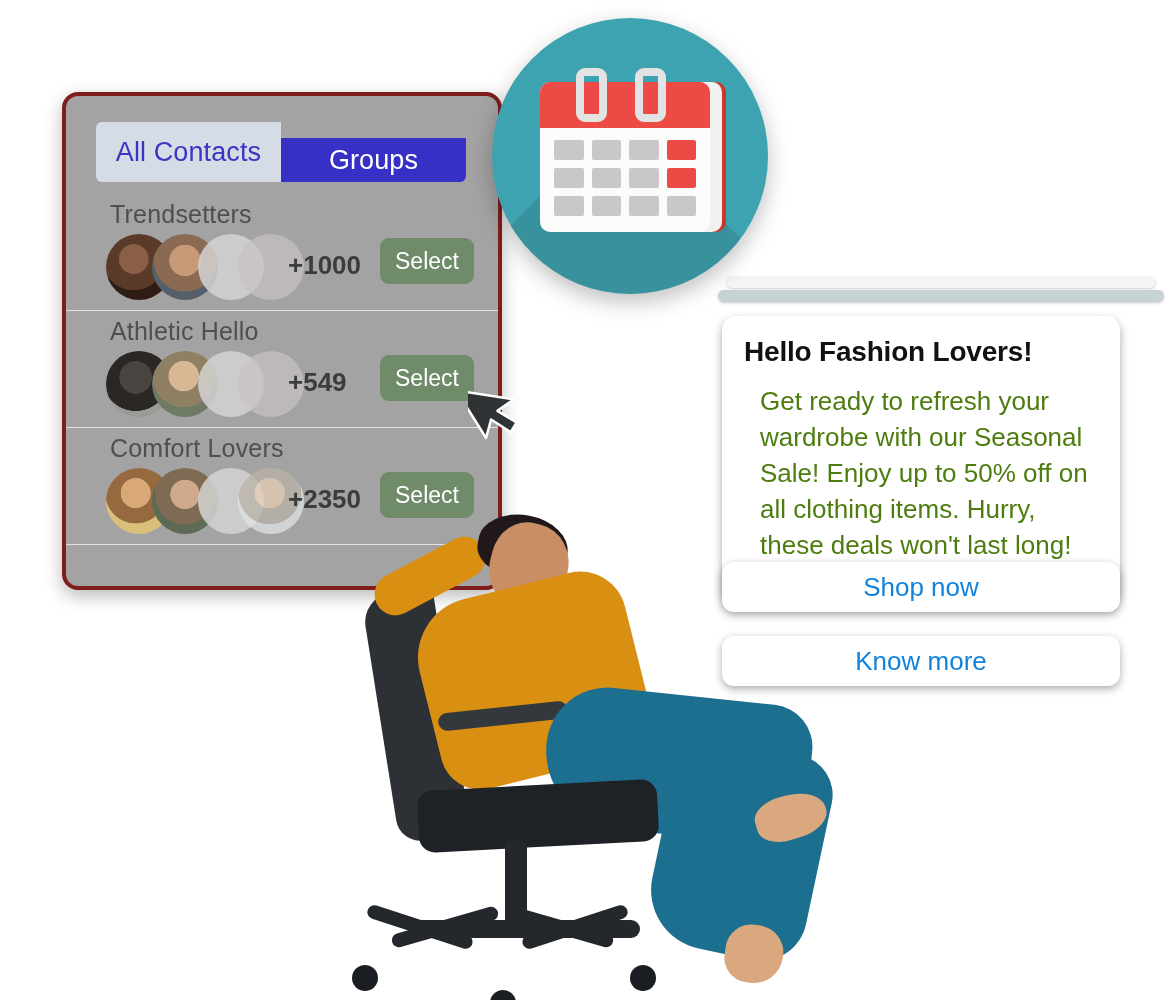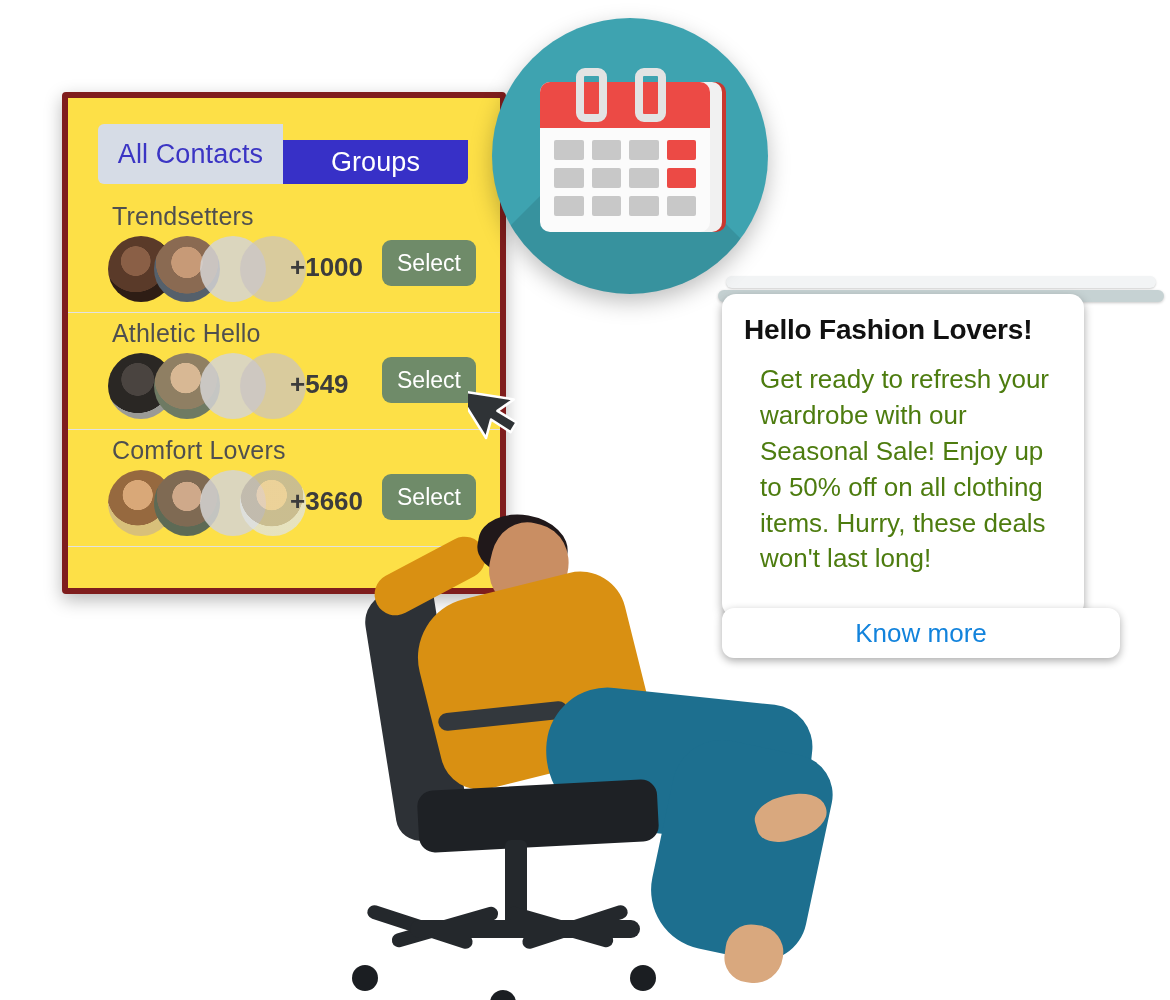--- a/index.html
+++ b/index.html
@@ -8,21 +8,21 @@
     background:#ffffff;
     font-family:"Liberation Sans", sans-serif;
     overflow:hidden;
     position:relative;
   }
   .stage{position:absolute;inset:0;}
 
   
   .contacts-card{
     position:absolute;left:62px;top:92px;width:432px;height:490px;
-    background:#fde047;border:6px solid #7f1d1d;border-radius:4px;
+    background:#a3a3a3;border:4px solid #7f1d1d;border-radius:16px;
     box-shadow:0 6px 18px rgba(0,0,0,.28);
     overflow:hidden;z-index:5;
   }
   .tabbar{
     position:absolute;left:30px;top:26px;width:370px;height:60px;
     display:flex;border-radius:6px;overflow:hidden;
   }
   .tab{
     flex:1;display:flex;align-items:center;justify-content:center;
     font-size:27px;letter-spacing:.1px;
@@ -109,21 +109,21 @@
   .cal-cell{height:20px;background:#c8c8c8;border-radius:2px;}
   .cal-cell.hot{background:#ec4a45;}
 
   
   .sheet{position:absolute;border-radius:6px;}
   .sheet-1{left:726px;top:276px;width:430px;height:12px;background:#f2f4f5;box-shadow:0 1px 2px rgba(0,0,0,.18);}
   .sheet-2{left:718px;top:290px;width:446px;height:12px;background:#c6d2d3;box-shadow:0 1px 3px rgba(0,0,0,.22);}
 
   
   .bubble{
-    position:absolute;left:722px;top:294px;width:362px;
+    position:absolute;left:722px;top:316px;width:398px;
     background:#ffffff;border-radius:14px;
     padding:20px 15px 24px 22px;
     box-shadow:0 4px 10px rgba(0,0,0,.35);
     box-sizing:border-box;z-index:7;
   }
   .bubble-title{
     font-size:28px;font-weight:bold;color:#111111;margin:0 0 14px 0;
     letter-spacing:-.2px;
   }
   .bubble-body{
@@ -131,21 +131,21 @@
   }
   .cta{
     position:absolute;left:722px;width:398px;height:50px;
     background:#ffffff;border-radius:12px;
     display:flex;align-items:center;justify-content:center;
     color:#1283dc;font-size:26px;
     box-shadow:0 3px 8px rgba(0,0,0,.33);
     box-sizing:border-box;cursor:pointer;z-index:7;
   }
   .cta-1{top:562px;}
-  .cta-2{top:608px;}
+  .cta-2{top:636px;}
 
   
   .cursor{position:absolute;left:468px;top:372px;z-index:12;}
 
   
   .person{position:absolute;left:330px;top:495px;width:500px;height:505px;z-index:6;}
   .chair-back{
     position:absolute;left:50px;top:95px;width:72px;height:250px;
     background:#2d3136;border-radius:30px 12px 12px 24px;
     transform:rotate(-9deg);
@@ -251,21 +251,21 @@
       </div>
 
       <div class="group-row">
         <div class="group-name">Comfort Lovers</div>
         <div class="avatars">
           <div class="av ph-e" style="left:0;"></div>
           <div class="av ph-f" style="left:46px;"></div>
           <div class="av ph" style="left:92px;opacity:.85;"></div>
           <div class="av ph-g" style="left:132px;opacity:.75;"></div>
         </div>
-        <div class="count">+3660</div>
+        <div class="count">+2350</div>
         <button class="select-btn">Select</button>
       </div>
 
     </div>
   </div>
 
   <div class="cal-wrap">
     <div class="cal-circle">
       <div class="cal-longshadow"></div>
       <div class="cal-body">
@@ -295,20 +295,23 @@
   </div>
 
   <div class="sheet sheet-1"></div>
   <div class="sheet sheet-2"></div>
 
   <div class="bubble">
     <p class="bubble-title">Hello Fashion Lovers!</p>
     <p class="bubble-body">Get ready to refresh your wardrobe with our Seasonal Sale! Enjoy up to 50% off on all clothing items. Hurry, these deals won't last long!</p>
   </div>
 
+  <div class="cta cta-1">
+    <span>Shop now</span>
+  </div>
   <div class="cta cta-2">
     <span>Know more</span>
   </div>
 
   <div class="person">
     <div class="chair-back"></div>
     <div class="arm-up"></div>
     <div class="hair"></div>
     <div class="head"></div>
     <div class="torso"></div>

